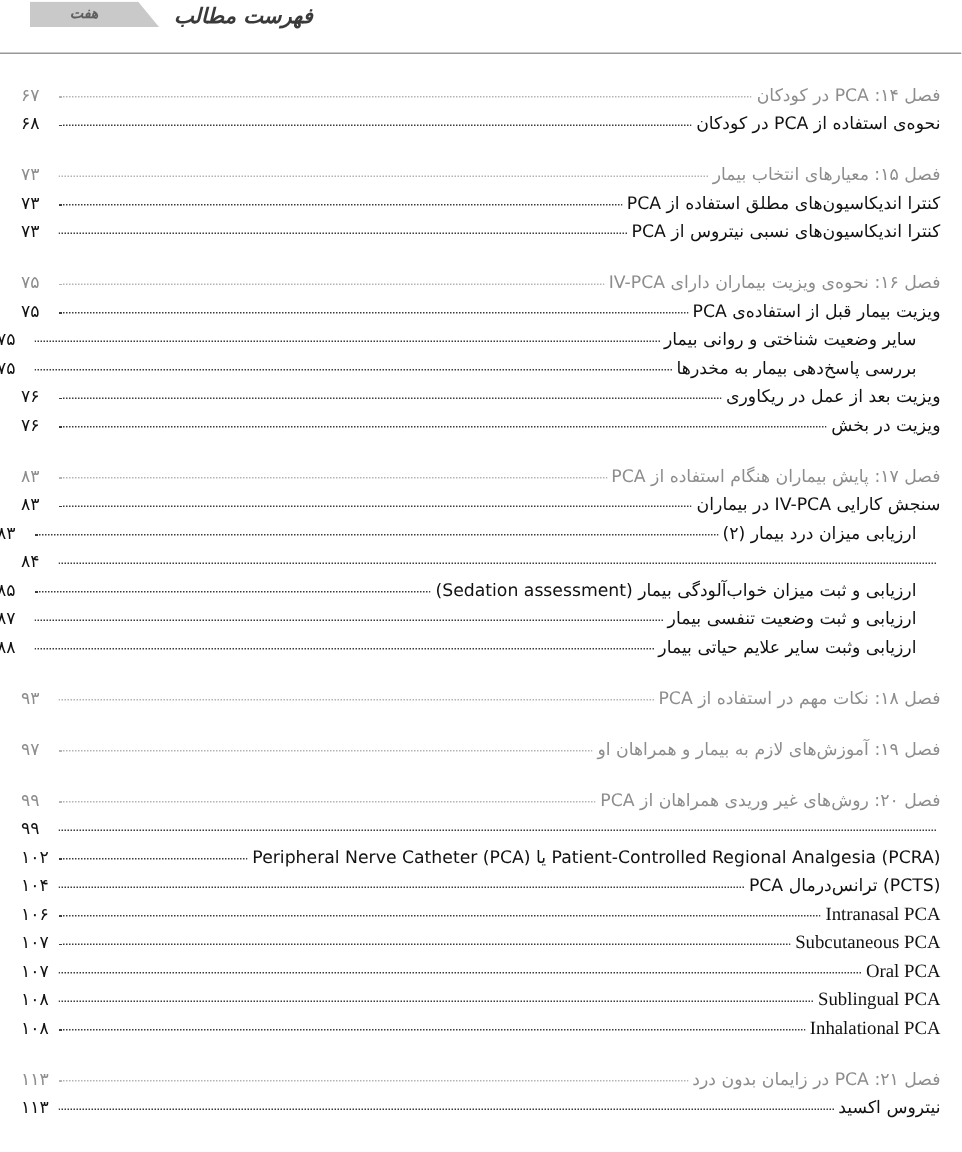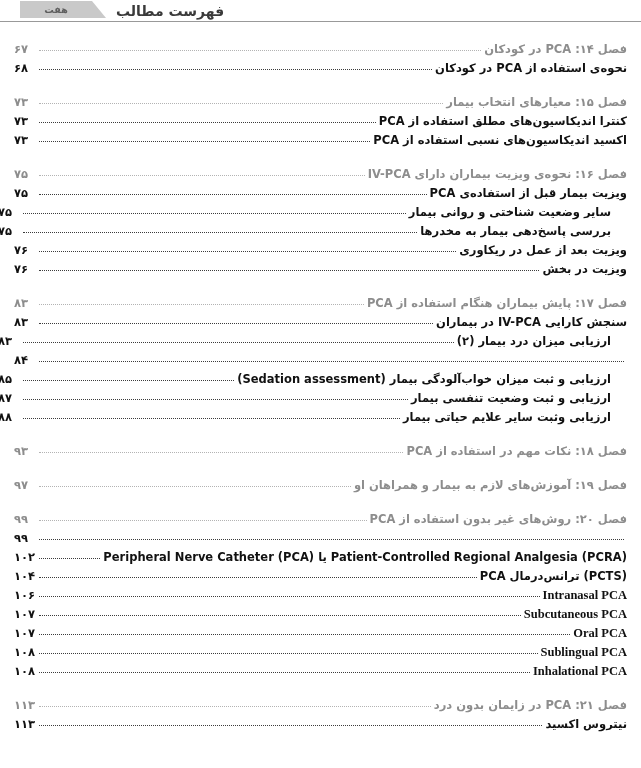--- a/index.html
+++ b/index.html
@@ -13,22 +13,23 @@
     height: 768px;
     overflow: hidden;
     font-family: "DejaVu Sans", "Liberation Sans", sans-serif;
     color: #000000;
     position: relative;
   }
 
   
   #page-header {
     position: relative;
-    height: 22px;
+    height: 36px;
     width: 641px;
+    font-style: italic;
   }
   #header-rule {
     position: absolute;
     left: 0;
     right: 0;
     bottom: 0;
     height: 1px;
     background: #999999;
   }
   #header-tab {
@@ -116,31 +117,30 @@
     font-size: 11.5px;
     text-align: left;
     min-width: 22px;
     direction: ltr;
   }
 
   
   .toc-row.chapter .toc-label,
   .toc-row.chapter .toc-page {
     color: #8d8d8d;
-    font-weight: bold;
+    font-weight: normal;
   }
   .toc-row.chapter .toc-dots::after {
     border-bottom-color: #b3b3b3;
   }
 
   
   .toc-row.entry .toc-label,
   .toc-row.entry .toc-page {
     color: #111111;
-    font-weight: bold;
   }
   .toc-row.entry .toc-dots::after {
     border-bottom-color: #3c3c3c;
   }
 
   
   .lvl-0 { padding-right: 0px; }
   .lvl-1 { padding-right: 16px; }
 
   
@@ -178,21 +178,21 @@
         <span class="toc-label">فصل ۱۵: معیارهای انتخاب بیمار</span>
         <span class="toc-dots"></span>
         <span class="toc-page">۷۳</span>
       </div>
       <div class="toc-row entry lvl-0">
         <span class="toc-label">کنترا اندیکاسیون‌های مطلق استفاده از PCA</span>
         <span class="toc-dots"></span>
         <span class="toc-page">۷۳</span>
       </div>
       <div class="toc-row entry lvl-0">
-        <span class="toc-label">اکسید اندیکاسیون‌های نسبی استفاده از PCA</span>
+        <span class="toc-label">کنترا اندیکاسیون‌های نسبی نیتروس از PCA</span>
         <span class="toc-dots"></span>
         <span class="toc-page">۷۳</span>
       </div>
     </div>
     <div class="toc-group">
       <div class="toc-row chapter lvl-0">
         <span class="toc-label">فصل ۱۶: نحوه‌ی ویزیت بیماران دارای IV-PCA</span>
         <span class="toc-dots"></span>
         <span class="toc-page">۷۵</span>
       </div>
@@ -267,21 +267,21 @@
     </div>
     <div class="toc-group">
       <div class="toc-row chapter lvl-0">
         <span class="toc-label">فصل ۱۹: آموزش‌های لازم به بیمار و همراهان او</span>
         <span class="toc-dots"></span>
         <span class="toc-page">۹۷</span>
       </div>
     </div>
     <div class="toc-group">
       <div class="toc-row chapter lvl-0">
-        <span class="toc-label">فصل ۲۰: روش‌های غیر بدون استفاده از PCA</span>
+        <span class="toc-label">فصل ۲۰: روش‌های غیر وریدی همراهان از PCA</span>
         <span class="toc-dots"></span>
         <span class="toc-page">۹۹</span>
       </div>
       <div class="toc-row entry lvl-0 latin">
         <span class="toc-dots"></span>
         <span class="toc-page">۹۹</span>
       </div>
       <div class="toc-row entry lvl-0">
         <span class="toc-label">Peripheral Nerve Catheter (PCA) یا Patient-Controlled Regional Analgesia (PCRA)</span>
         <span class="toc-dots"></span>

